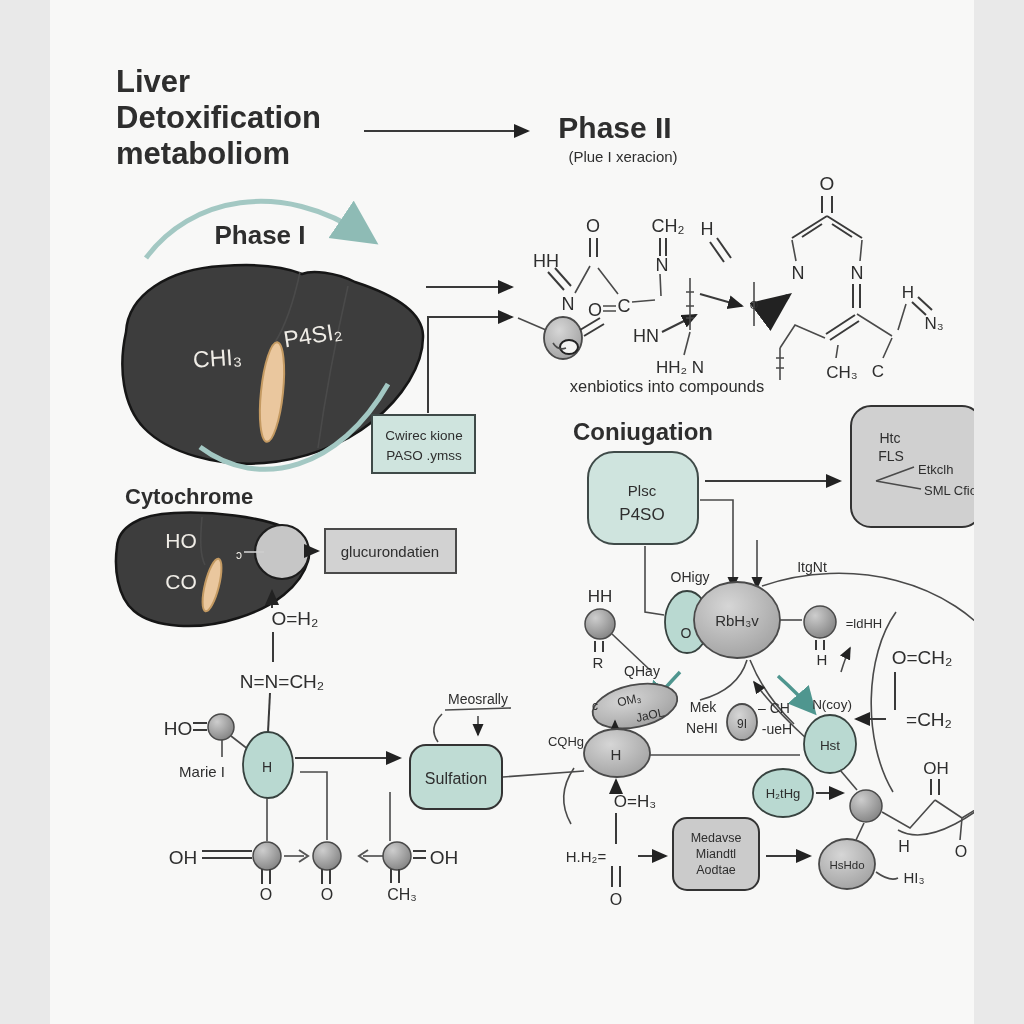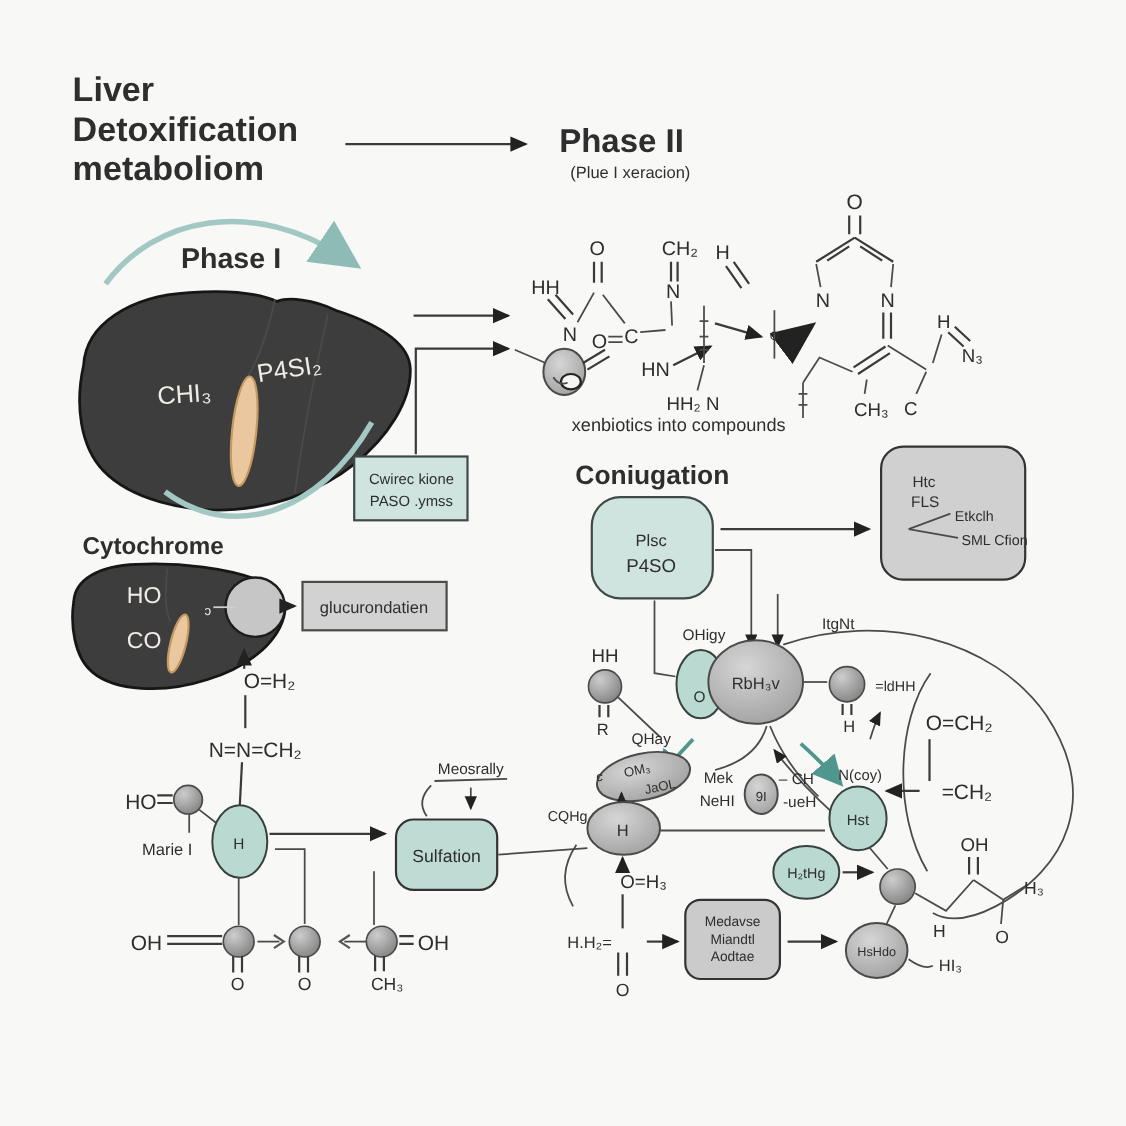--- a/index.html
+++ b/index.html
@@ -1,16 +1,16 @@
 <!DOCTYPE html>
 <html><head>
 <meta charset="utf-8">
 <style>
   html,body{margin:0;padding:0;background:#e9e9e9}
-  #stage{width:1024px;height:1024px;position:relative;background:#f8f8f7;overflow:hidden;margin:0 auto}
+  #stage{width:924px;height:1024px;position:relative;background:#f8f8f7;overflow:hidden;margin:0 auto}
   svg{position:absolute;left:0;top:0}
   text{font-family:"Liberation Sans",sans-serif;fill:#2e2e2e}
   .bold{font-weight:700}
   .white{fill:#efece6}
   .ln{stroke:#3a3a3a;stroke-width:2;fill:none}
   .lnthin{stroke:#4a4a4a;stroke-width:1.6;fill:none}
   .teal-arc{stroke:#a3c8c3;stroke-width:5;fill:none}
   .box-teal{fill:#cfe4de;stroke:#3f4a48;stroke-width:2}
   .box-gray{fill:#d2d2d2;stroke:#4a4a4a;stroke-width:2}
   .sph{fill:url(#sphGrad);stroke:#4a4a4a;stroke-width:1.5}

